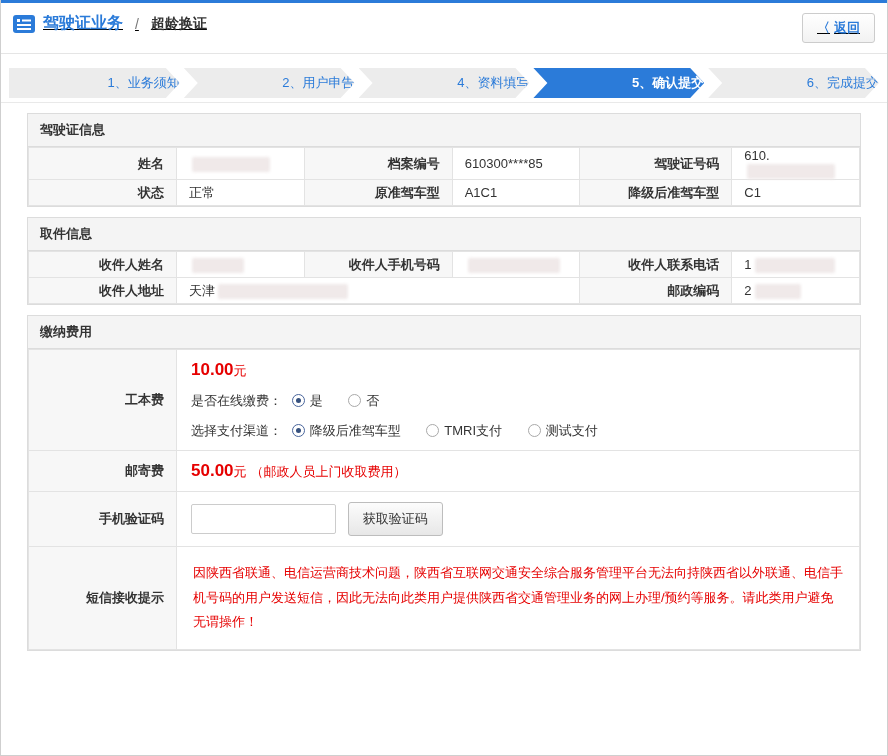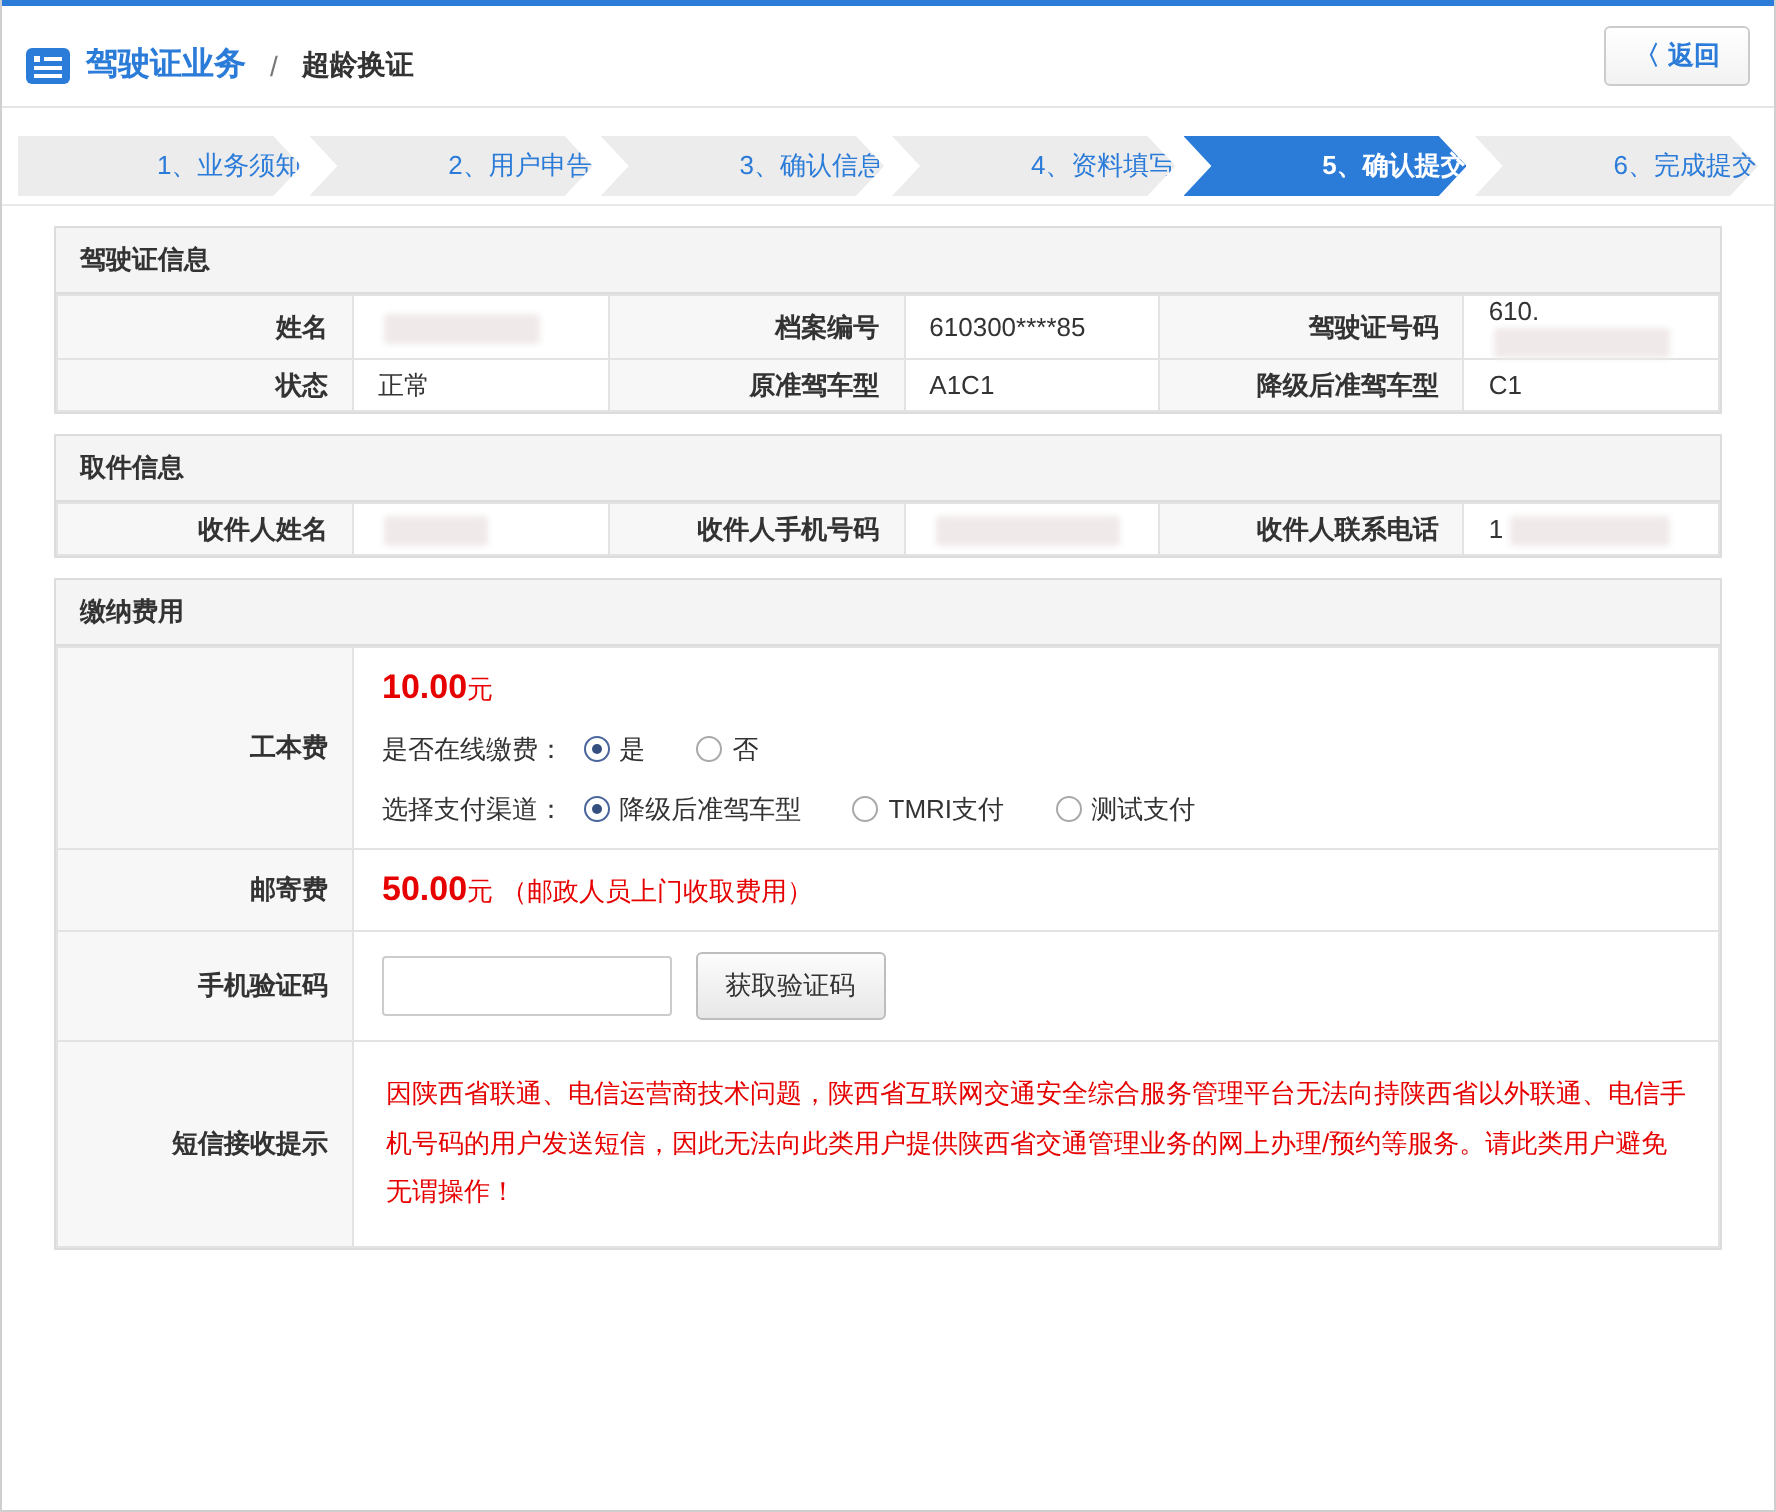--- a/index.html
+++ b/index.html
@@ -2,21 +2,21 @@
 <html><head>
 <meta charset="utf-8">
 <style>
   * { box-sizing: border-box; }
   html,body { margin:0; padding:0; background:#fff; }
   body { width:888px; font-family:"Liberation Sans","DejaVu Sans",sans-serif; }
   .page { width:888px; min-height:756px; border:1px solid #cfcfcf; border-top:none; background:#fff; }
   .accent-bar { height:3px; background:#2b7bd9; }
 
   
-  .topbar { display:flex; align-items:flex-end; justify-content:space-between; padding:10px 12px; border-bottom:1px solid #e5e5e5; background:#fff; }
+  .topbar { display:flex; align-items:flex-start; justify-content:space-between; padding:10px 12px; border-bottom:1px solid #e5e5e5; background:#fff;text-decoration:underline; }
   .title-wrap { display:flex; align-items:center; gap:8px; }
   .form-icon { width:22px; height:18px; display:inline-block; }
   .title-primary { color:#2b7bd9; font-size:16px; font-weight:bold; }
   .title-sep { color:#777; font-size:14px; margin:0 4px; }
   .title-secondary { color:#333; font-size:14px; font-weight:bold; }
   .back-btn { border:1px solid #ccc; border-radius:3px; background:linear-gradient(#ffffff,#f2f2f2); color:#2b7bd9; font-size:13px; padding:5px 14px; cursor:pointer; font-weight:bold; }
   .back-chev { margin-right:4px; font-weight:bold; }
 
   
   .steps { display:flex; gap:4px; padding:14px 8px 4px; border-bottom:1px solid #e9e9e9; }
@@ -76,21 +76,20 @@
       <span class="title-secondary">超龄换证</span>
     </div>
     <button class="back-btn">
       <span class="back-chev">〈</span><span>返回</span>
     </button>
   </div>
 
   <div class="steps">
     <div class="step"><span>1、业务须知</span></div>
     <div class="step"><span>2、用户申告</span></div>
-    <div class="step"><span>3、确认信息</span></div>
     <div class="step"><span>4、资料填写</span></div>
     <div class="step active"><span>5、确认提交</span></div>
     <div class="step"><span>6、完成提交</span></div>
   </div>
 
   <div class="section">
     <div class="section-title">驾驶证信息</div>
     <table>
       <colgroup>
           <col style="width:148px">
@@ -133,20 +132,26 @@
           <col>
         </colgroup>
       <tbody>
           <tr>
         <td class="lbl"><span>收件人姓名</span></td>
         <td><span class="redact" style="width:52px"></span></td>
         <td class="lbl"><span>收件人手机号码</span></td>
         <td><span class="redact" style="width:92px"></span></td>
         <td class="lbl"><span>收件人联系电话</span></td>
         <td><span>1</span><span class="redact" style="width:80px"></span></td>
+      </tr>
+      <tr>
+        <td class="lbl"><span>收件人地址</span></td>
+        <td colspan="3"><span>天津</span><span class="redact" style="width:130px"></span></td>
+        <td class="lbl"><span>邮政编码</span></td>
+        <td><span>2</span><span class="redact" style="width:46px"></span></td>
       </tr>
     </tbody>
       </table>
   </div>
 
   <div class="section">
     <div class="section-title">缴纳费用</div>
     <table>
       <colgroup>
           <col style="width:148px">

